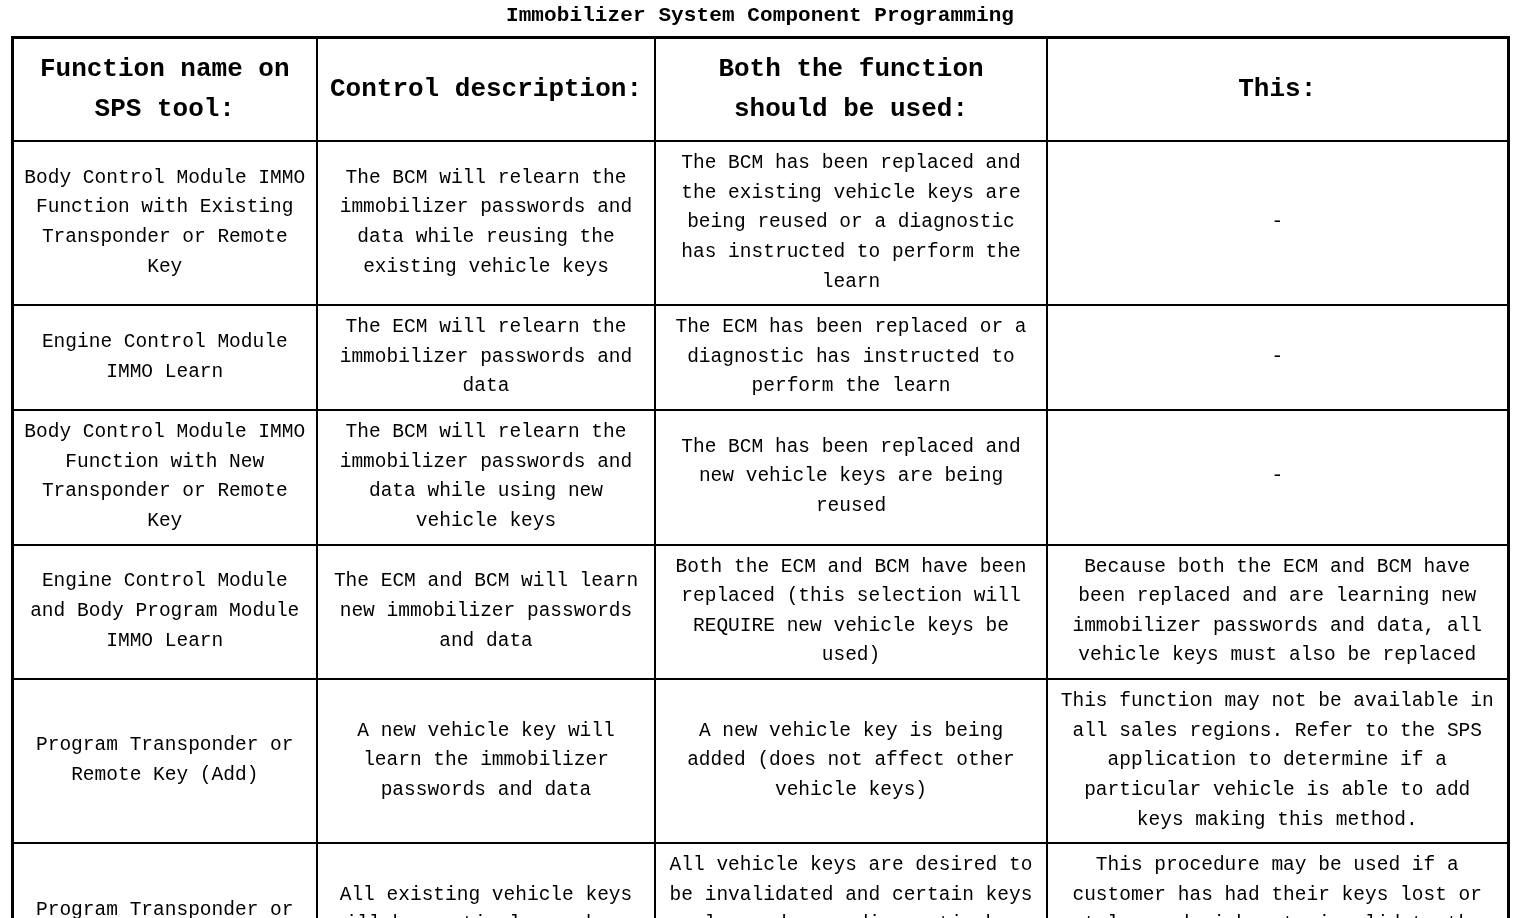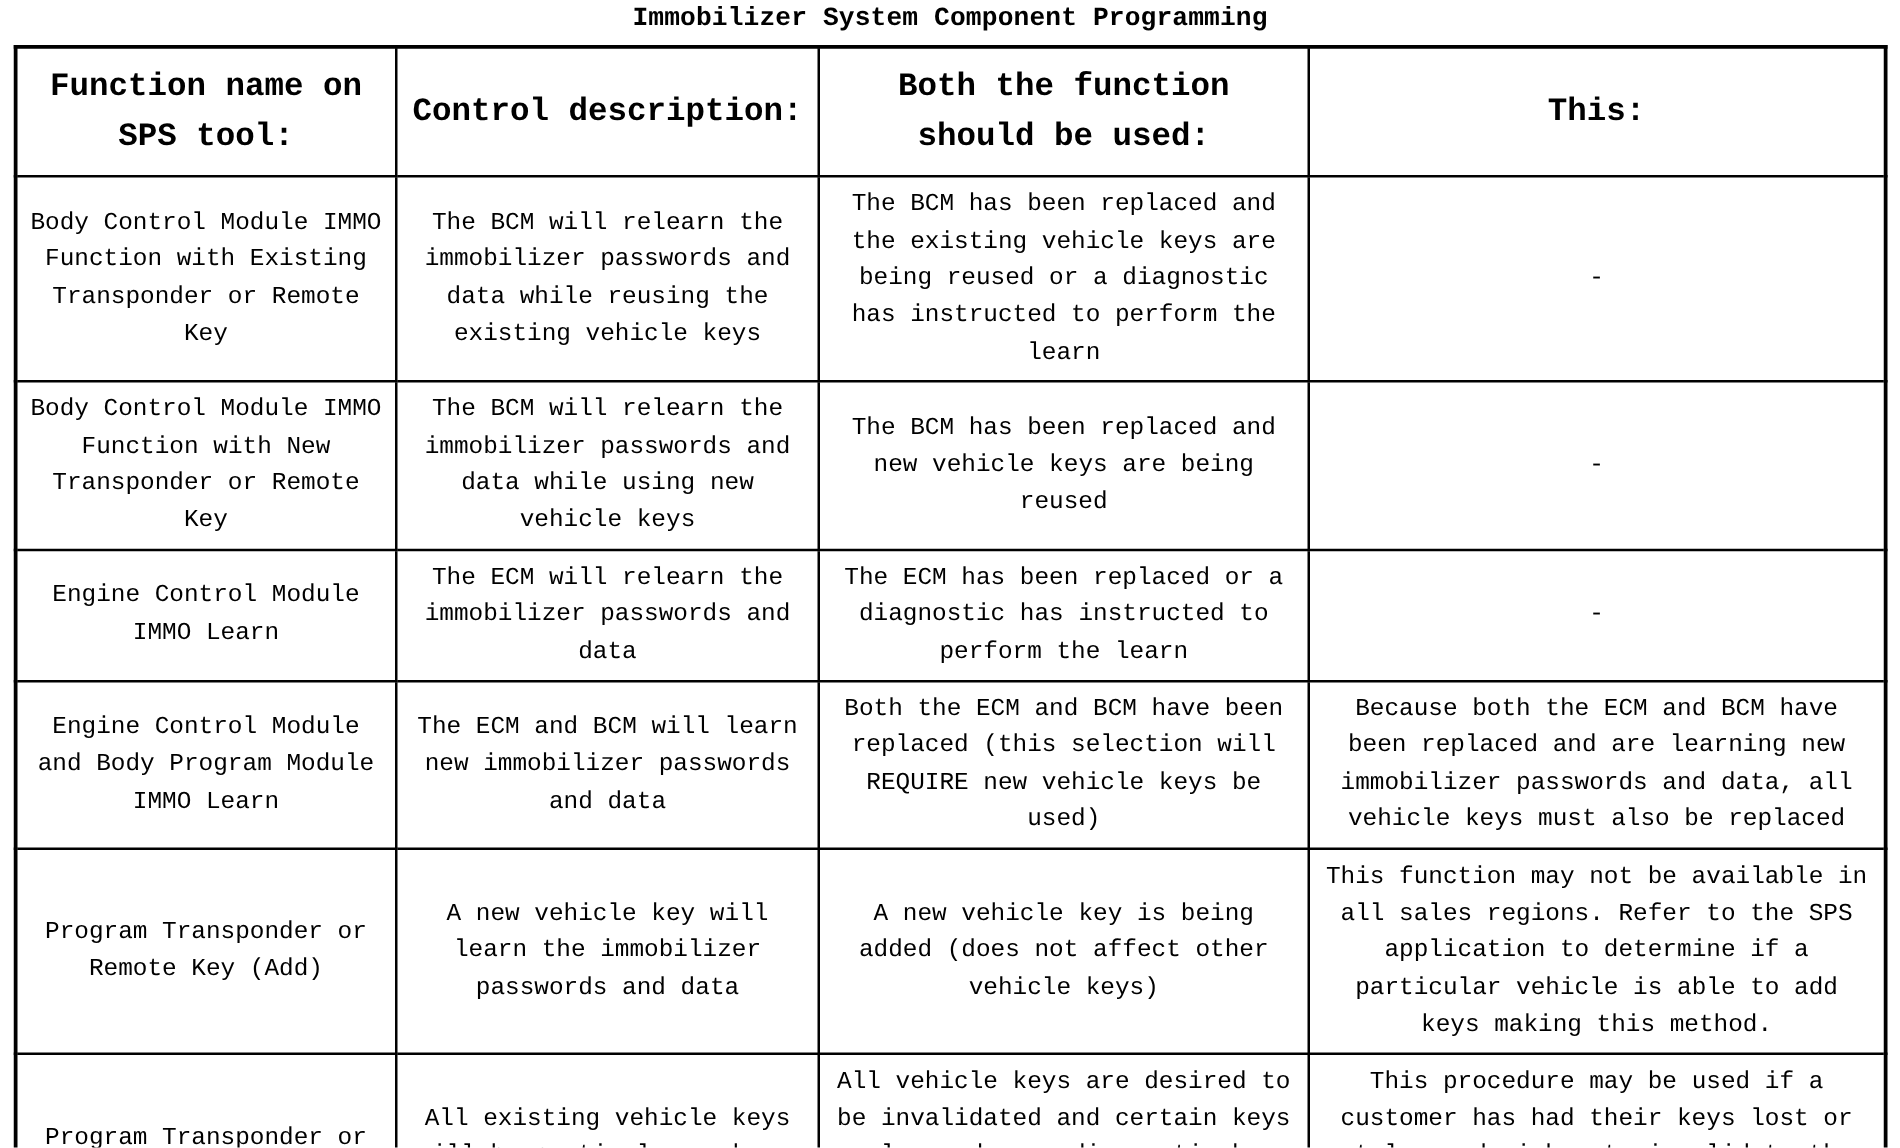--- a/index.html
+++ b/index.html
@@ -86,29 +86,29 @@
       </tr>
     </thead>
     <tbody>
       <tr>
         <td>Body Control Module IMMO Function with Existing Transponder or Remote Key</td>
         <td>The BCM will relearn the immobilizer passwords and data while reusing the existing vehicle keys</td>
         <td>The BCM has been replaced and the existing vehicle keys are being reused or a diagnostic has instructed to perform the learn</td>
         <td class="dash">-</td>
       </tr>
       <tr>
+        <td>Engine Control Module IMMO Learn</td>
+        <td>The ECM will relearn the immobilizer passwords and data</td>
+        <td>The ECM has been replaced or a diagnostic has instructed to perform the learn</td>
+        <td class="dash">-</td>
+      </tr>
+      <tr>
         <td>Body Control Module IMMO Function with New Transponder or Remote Key</td>
         <td>The BCM will relearn the immobilizer passwords and data while using new vehicle keys</td>
         <td>The BCM has been replaced and new vehicle keys are being reused</td>
-        <td class="dash">-</td>
-      </tr>
-      <tr>
-        <td>Engine Control Module IMMO Learn</td>
-        <td>The ECM will relearn the immobilizer passwords and data</td>
-        <td>The ECM has been replaced or a diagnostic has instructed to perform the learn</td>
         <td class="dash">-</td>
       </tr>
       <tr>
         <td>Engine Control Module and Body Program Module IMMO Learn</td>
         <td>The ECM and BCM will learn new immobilizer passwords and data</td>
         <td>Both the ECM and BCM have been replaced (this selection will REQUIRE new vehicle keys be used)</td>
         <td>Because both the ECM and BCM have been replaced and are learning new immobilizer passwords and data, all vehicle keys must also be replaced</td>
       </tr>
       <tr>
         <td>Program Transponder or Remote Key (Add)</td>

